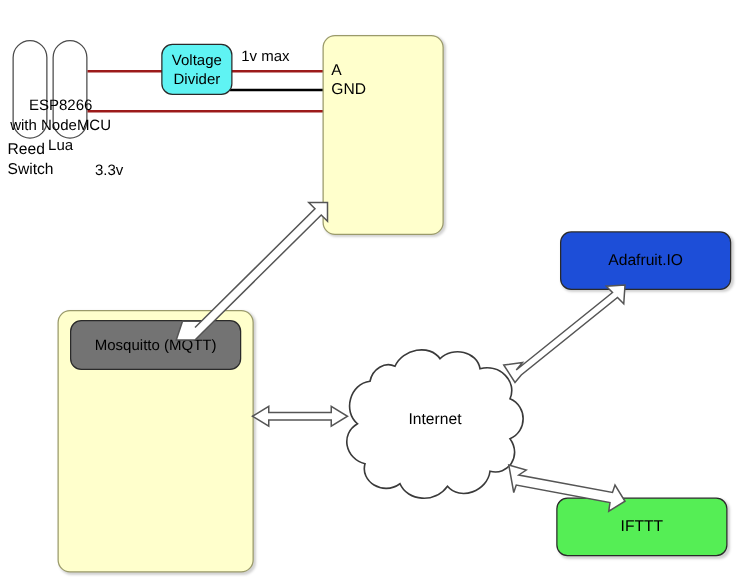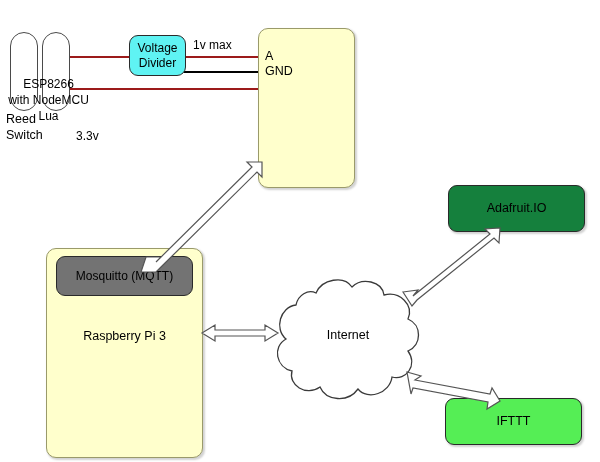--- a/index.html
+++ b/index.html
@@ -86,21 +86,21 @@
     background:#737373; border:1.3px solid #2a2a2a; border-radius:9px;
     font-size:12px;
   }
   #security-system{
     left:56px; top:375px; width:137px; height:40px;
     background:#5ff3f3; border:1.3px solid #2a2a2a; border-radius:9px;
     font-size:12px;
   }
   #adafruit-io{
     left:448px; top:185px; width:137px; height:47px;
-    background:#15803d; border:1.3px solid #2a2a2a; border-radius:9px;
+    background:#1d4ed8; border:1.3px solid #2a2a2a; border-radius:9px;
     box-shadow:1.5px 1.5px 2px rgba(0,0,0,.18);
     font-size:12.5px;
   }
   #ifttt{
     left:445px; top:398px; width:137px; height:47px;
     background:#55ee55; border:1.3px solid #2a2a2a; border-radius:9px;
     box-shadow:1.5px 1.5px 2px rgba(0,0,0,.18);
     font-size:12.5px;
   }
   
@@ -146,21 +146,20 @@
   <div class="node" id="esp8266"></div>
   <div class="pin-label" id="pin-a">A</div>
   <div class="pin-label" id="pin-gnd">GND</div>
   <div id="esp8266-title">
     <span>ESP8266</span><br>
     <span>with NodeMCU</span><br>
     <span>Lua</span>
   </div>
 
   <div class="node" id="raspberry-pi"></div>
-  <div id="raspberry-pi-title">Raspberry Pi 3</div>
   <div class="node" id="mosquitto">Mosquitto (MQTT)</div>
 
   <svg id="internet-cloud" viewBox="0 0 152 128">
     <path d="M 44 16
              C 50 2, 72 -2, 80 10
              C 90 0, 110 4, 112 18
              C 128 14, 142 28, 136 42
              C 150 48, 150 68, 136 74
              C 146 88, 134 104, 120 100
              C 118 116, 96 124, 86 112

